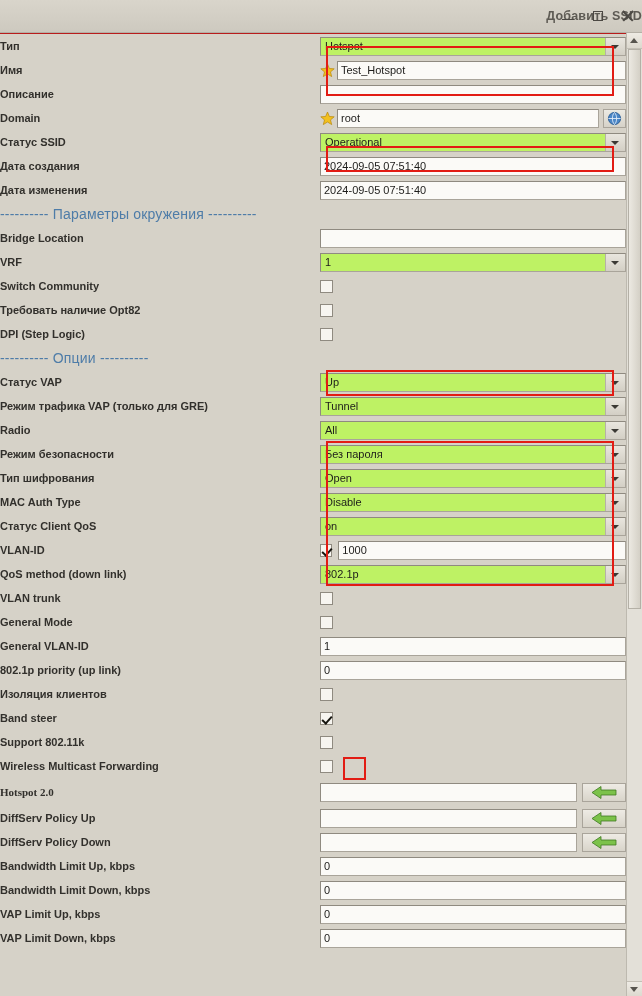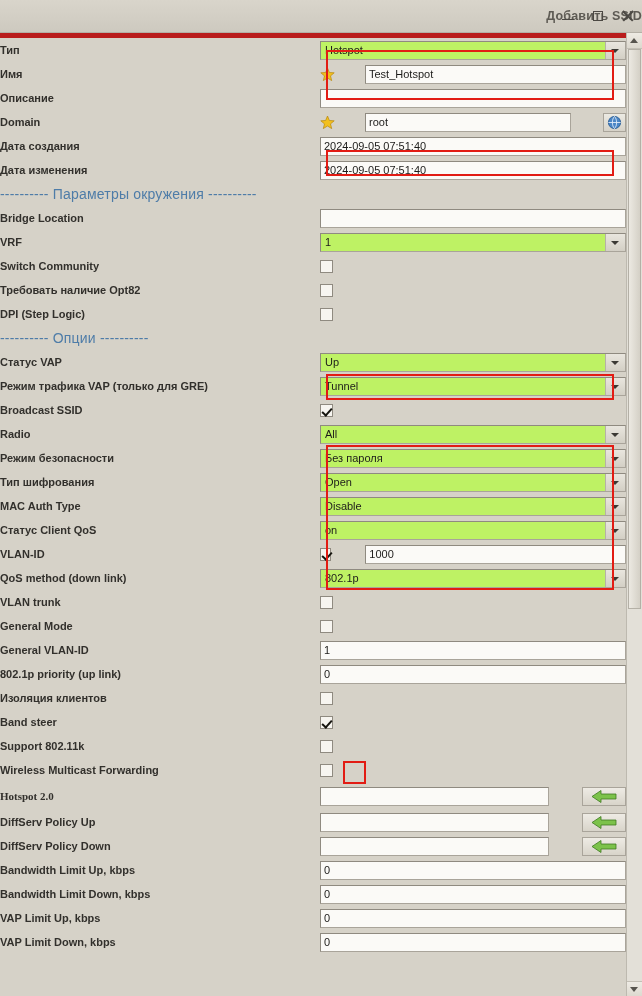--- a/index.html
+++ b/index.html
@@ -75,21 +75,21 @@
   .content {
     position: relative;
     height: 964px;
     display: flex;
   }
   .formwrap {
     position: relative;
     flex: 1 1 auto;
     overflow: hidden;
     background: #d6d2c8;
-    border-top: 5px solid #b91c1c;
+    border-top: 1px solid #b91c1c;
   }
   table.form {
     border-collapse: collapse;
     width: 100%;
     table-layout: fixed;
   }
   table.form td {
     padding: 0;
     vertical-align: middle;
   }
@@ -212,21 +212,21 @@
     height: 19px;
     flex: 0 0 44px;
     margin-left: 5px;
     background: linear-gradient(#eeebe4, #d8d4ca);
     border: 1px solid #a9a49a;
     box-sizing: border-box;
     display: flex;
     align-items: center;
     justify-content: center;
   }
-  .rowflex { display: flex; align-items: center; gap: 28px; }
+  .rowflex { display: flex; align-items: center; }
 
   
   .hl {
     position: absolute;
     border: 2px solid #e21c14;
     pointer-events: none;
     box-sizing: border-box;
     z-index: 5;
   }
 
@@ -341,20 +341,29 @@
               <span class="globe">
                 <svg width="15" height="15" viewBox="0 0 16 16">
                       <circle cx="8" cy="8" r="6.5" fill="#4b86c6" stroke="#2b5e95" stroke-width="1"></circle>
                       <path d="M1.5 8h13M8 1.5c3 3 3 10 0 13M8 1.5c-3 3-3 10 0 13" fill="none" stroke="#e8f1fa" stroke-width="0.9"></path>
                     </svg>
               </span>
             </div>
           </td>
         </tr>
 
+        <tr class="row">
+          <td class="label">Статус SSID</td>
+          <td class="field">
+            <div class="combo">
+              <span class="val">Operational</span>
+              <span class="arrow"></span>
+            </div>
+          </td>
+        </tr>
 
         <tr class="row">
           <td class="label">Дата создания</td>
           <td class="field">
             <span class="txt">2024-09-05 07:51:40</span>
           </td>
         </tr>
 
         <tr class="row">
           <td class="label">Дата изменения</td>
@@ -418,24 +427,20 @@
         <tr class="row">
           <td class="label">Режим трафика VAP (только для GRE)</td>
           <td class="field">
             <div class="combo">
               <span class="val">Tunnel</span>
               <span class="arrow"></span>
             </div>
           </td>
         </tr>
 
-        <tr class="row">
-          <td class="label">Broadcast SSID</td>
-          <td class="field"><span class="chk on"></span></td>
-        </tr>
 
         <tr class="row">
           <td class="label">Radio</td>
           <td class="field">
             <div class="combo">
               <span class="val">All</span>
               <span class="arrow"></span>
             </div>
           </td>
         </tr>

